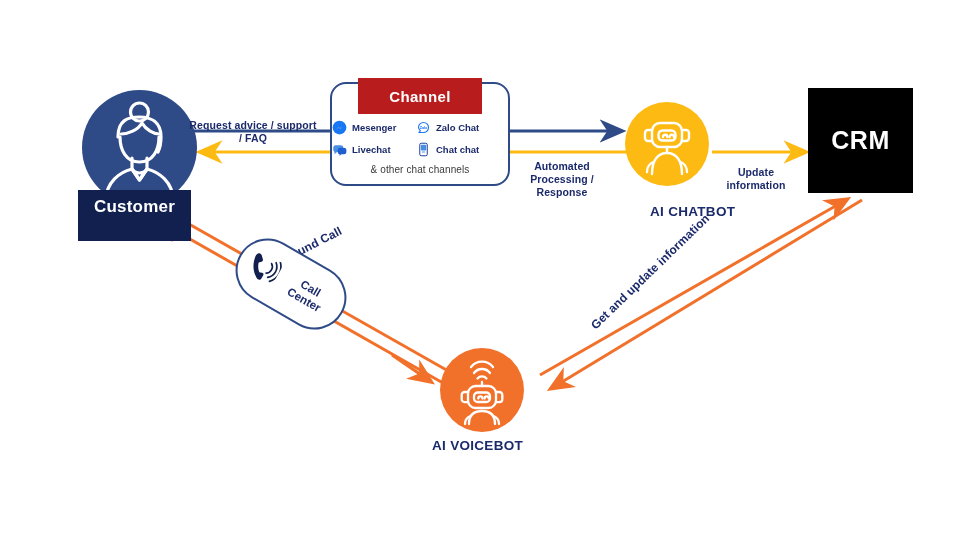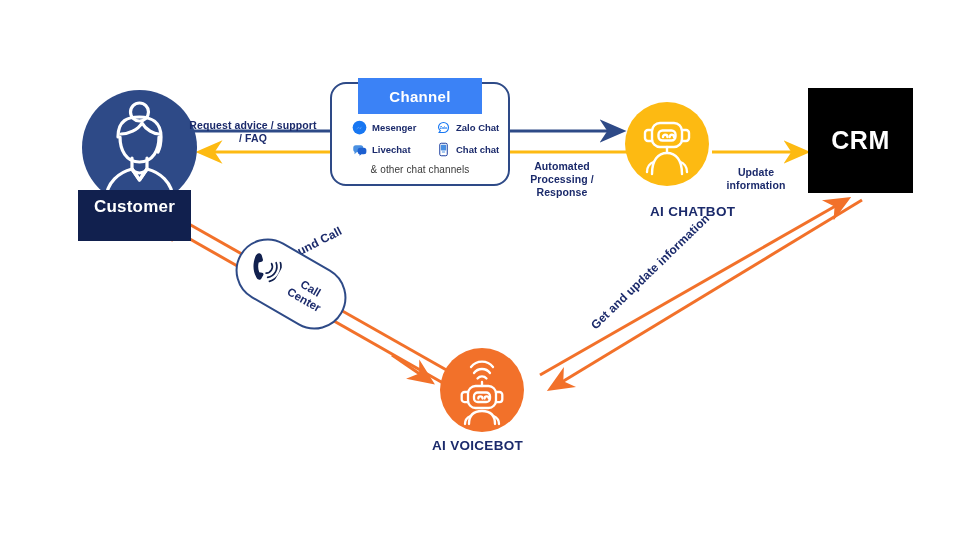--- a/index.html
+++ b/index.html
@@ -58,41 +58,41 @@
     width: 180px; height: 104px;
     background: #ffffff;
     border: 2.5px solid #2e4a87;
     border-radius: 16px;
     box-sizing: border-box;
   }
   #channel-header {
     position: absolute;
     left: 358px; top: 78px;
     width: 124px; height: 36px;
-    background: #3b82f6;
+    background: #b91c1c;
     color: #ffffff;
     font-size: 15px;
     font-weight: bold;
     display: flex;
     align-items: center;
     justify-content: center;
     letter-spacing: .3px;
     z-index: 6;
   }
   #channel-items {
     position: absolute;
     left: 332px; top: 116px;
     width: 176px;
     z-index: 6;
   }
   .ch-row {
     display: flex;
     align-items: center;
     height: 22px;
-    padding-left: 20px;
+    padding-left: 0;
   }
   .ch-cell {
     display: flex;
     align-items: center;
     gap: 5px;
   }
   .ch-cell.first { width: 84px; }
   .ch-label {
     font-size: 9.5px;
     font-weight: bold;

